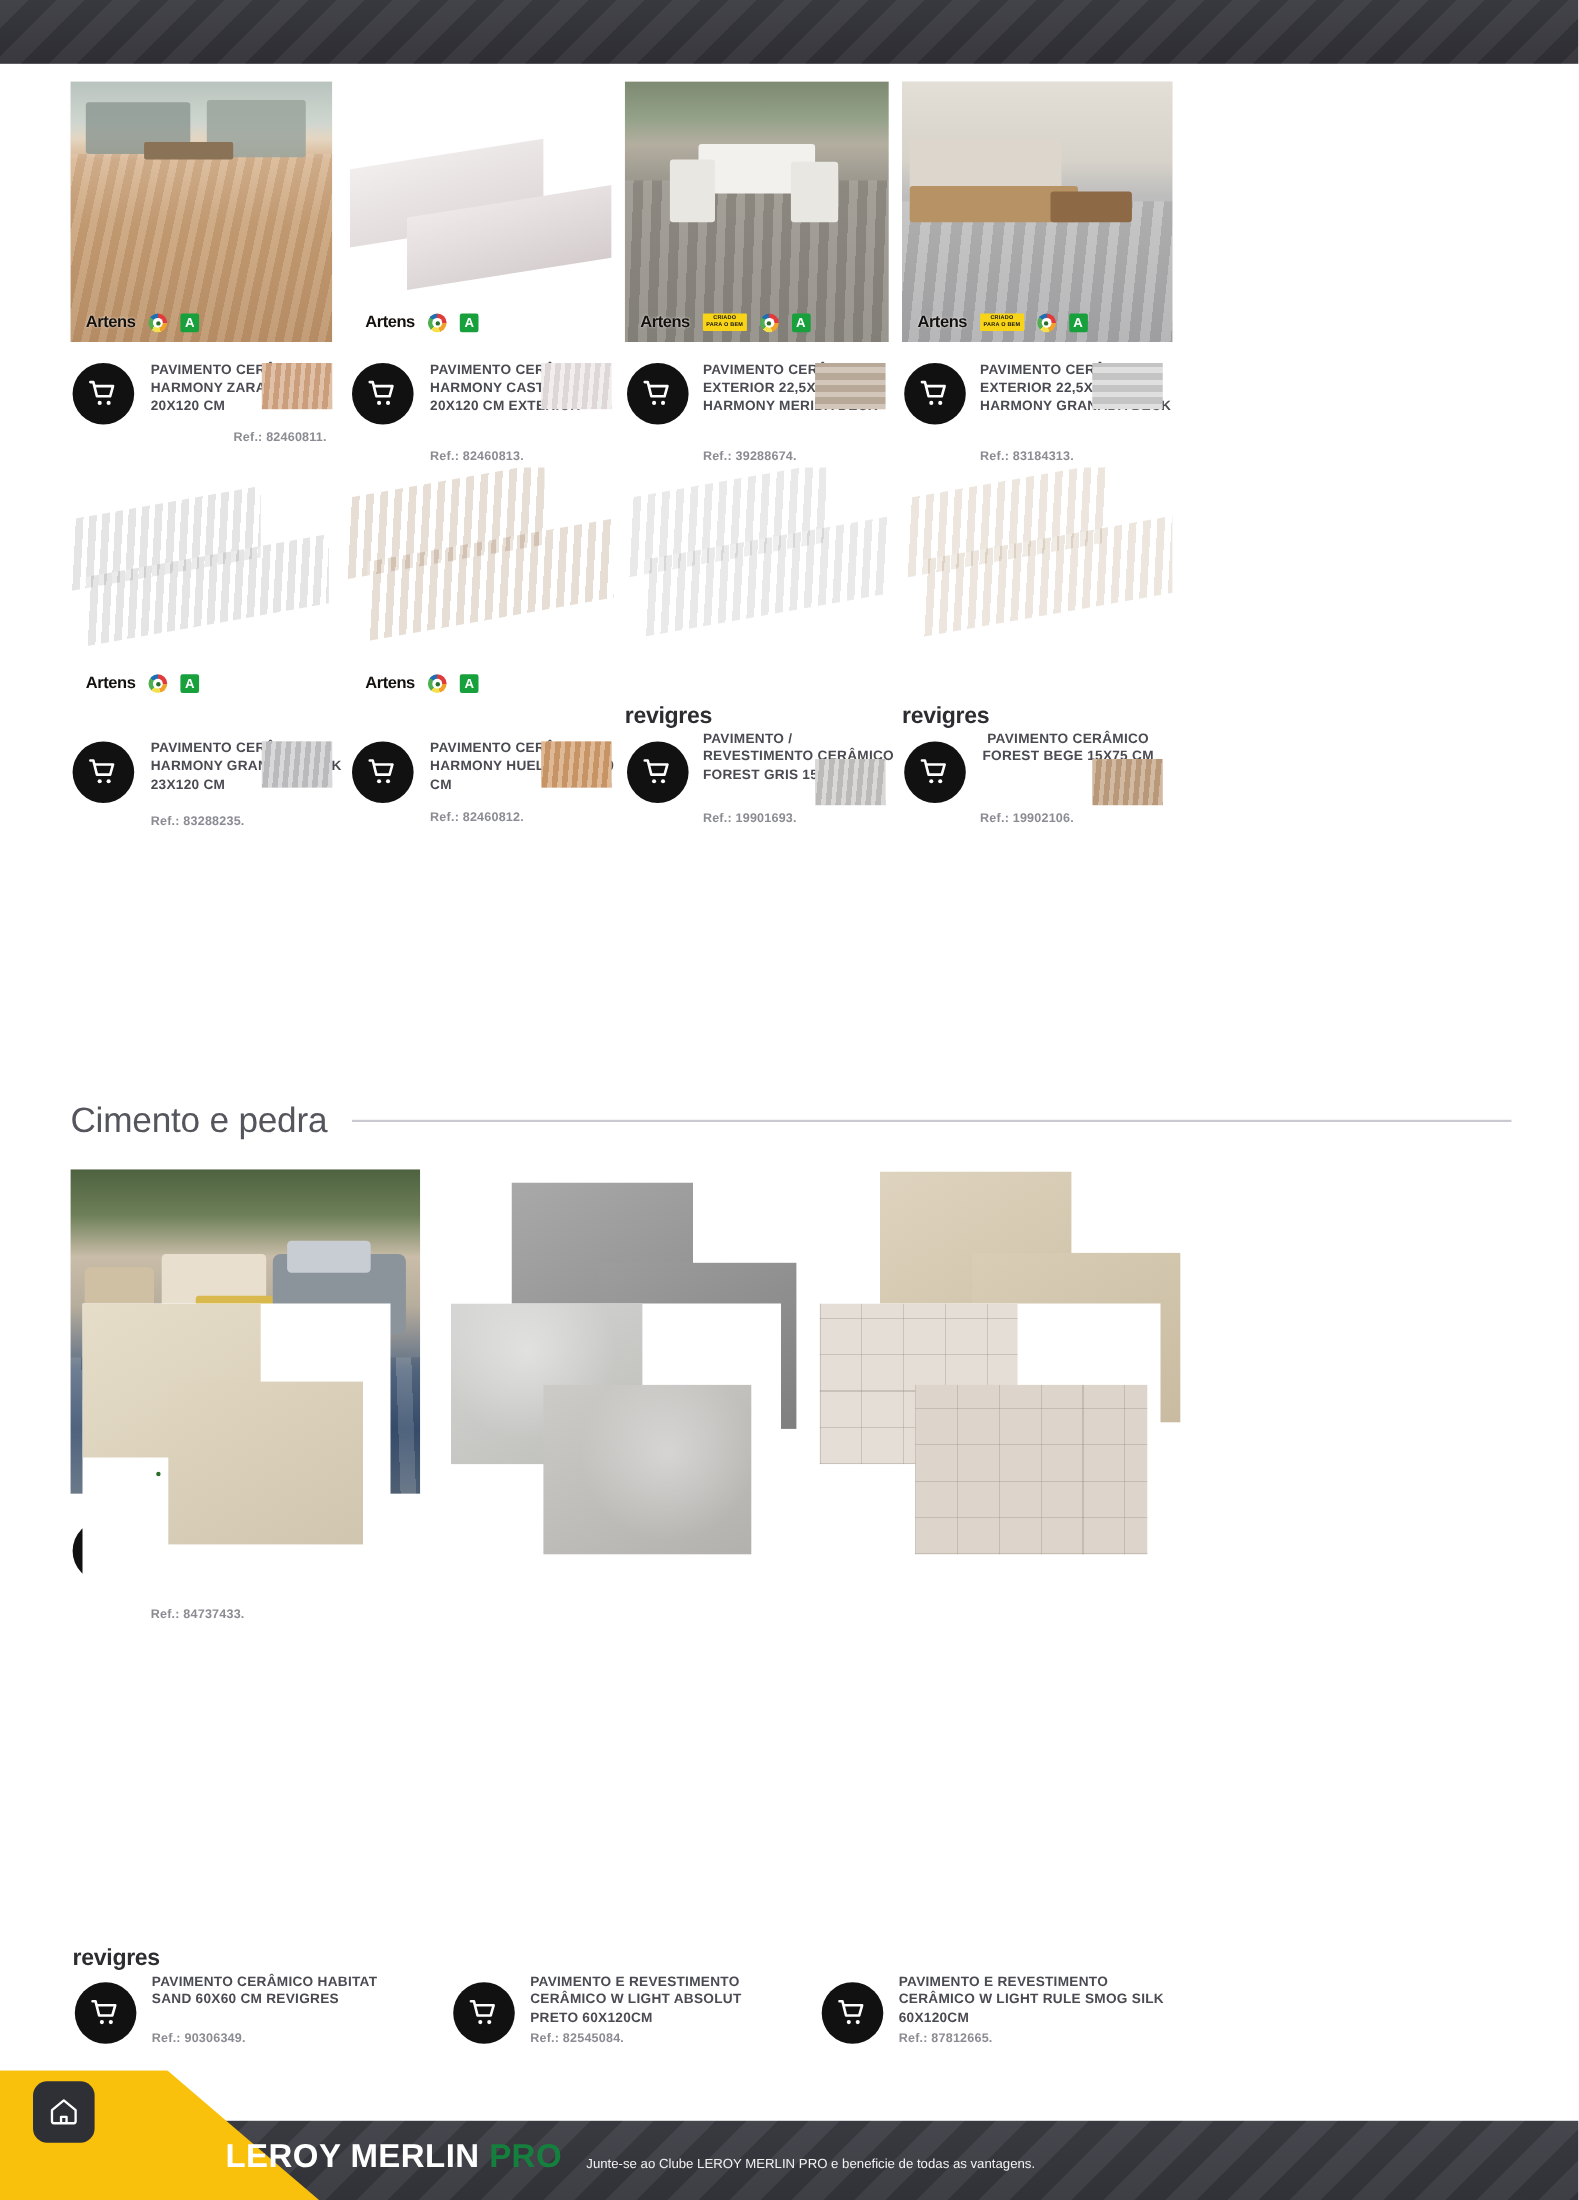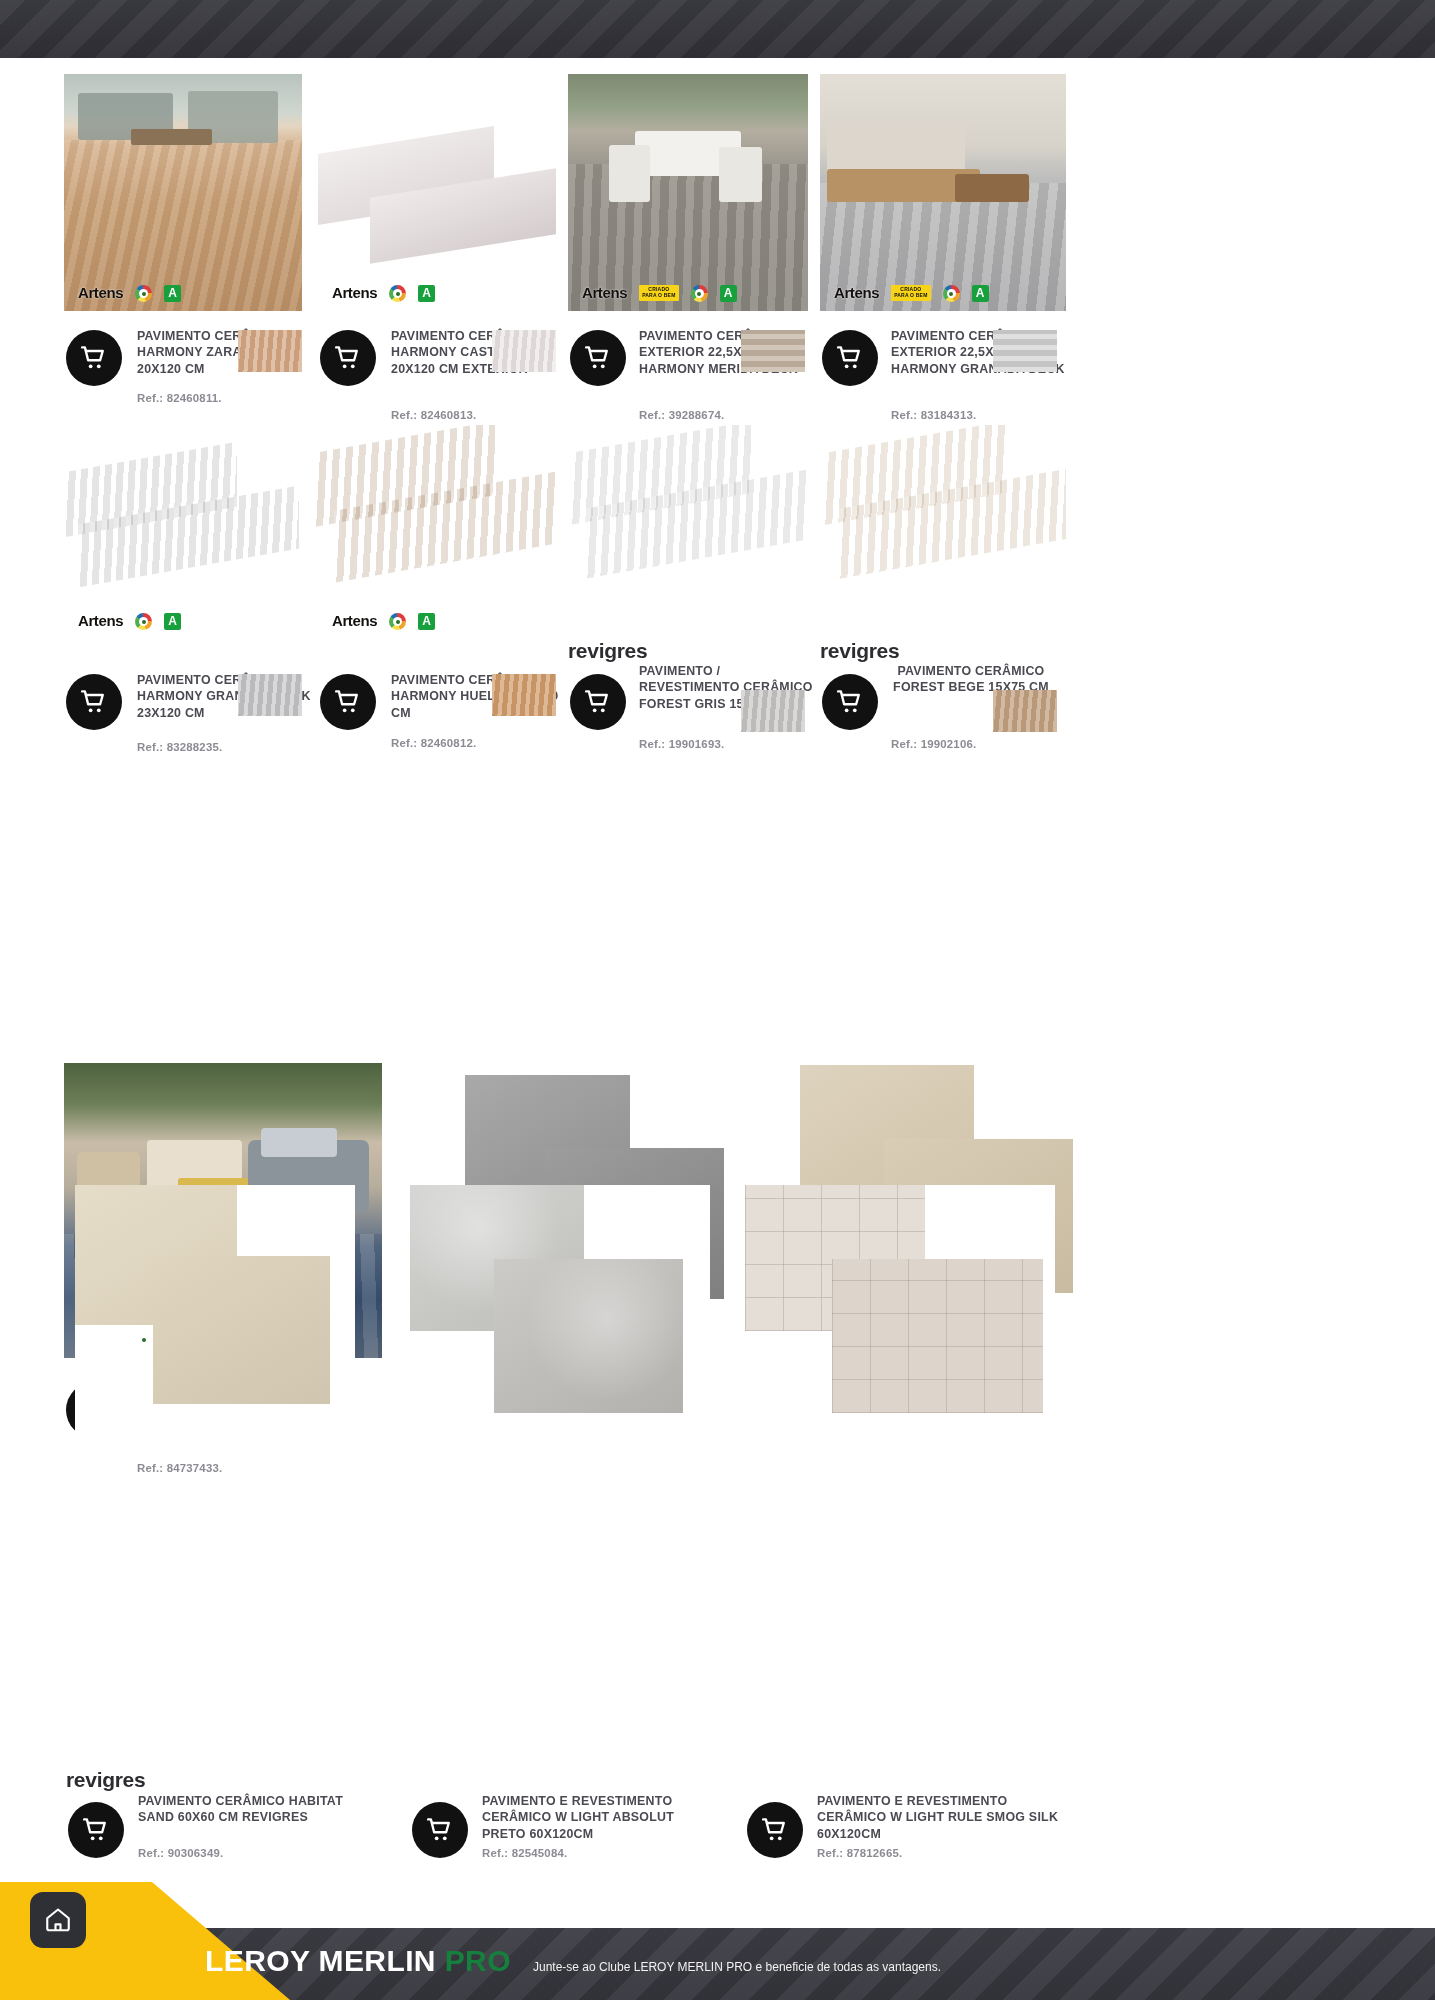--- a/index.html
+++ b/index.html
@@ -150,21 +150,21 @@
       </div>
     </div>
     <div class="cart" style="left:66px; top:330px;">
       <svg viewBox="0 0 24 24" fill="none" stroke="#fff" stroke-width="1.9">
         <path d="M2.5 3.5h2.2l2.6 10.3h9.6l2.1-7.4H6.2" stroke-linecap="round" stroke-linejoin="round"></path>
         <circle cx="9.3" cy="18.6" r="1.5" fill="#fff" stroke="none"></circle>
         <circle cx="15.8" cy="18.6" r="1.5" fill="#fff" stroke="none"></circle>
       </svg>
     </div>
     <div class="ptxt" style="left:137px; top:328px; width:150px;">PAVIMENTO CERÂMICO HARMONY ZARAGOZA 20X120 CM</div>
-    <div class="ptxt" style="left:137px; top:390px; width:160px;">
+    <div class="ptxt" style="left:137px; top:390px; width:160px;text-align:right;">
         <span class="pref">Ref.: 82460811.</span>
       </div>
     <div class="swatch-img" style="left:238px; top:330px; width:64px; height:42px; background:#d6ab8a;
       background-image: repeating-linear-gradient(95deg, rgba(255,255,255,.25) 0 4px, rgba(150,100,60,.18) 4px 9px);"></div>
   </div>
 
   <div class="prod">
     <div class="photo" style="left:318px; top:74px; width:238px; height:237px; background:#fff;">
       <div style="position:absolute;left:0;top:28%;width:74%;height:30%;background:linear-gradient(170deg,#f2eeee,#ddd6d6);transform:skewY(-9deg);"></div>
       <div style="position:absolute;left:22%;top:46%;width:78%;height:28%;background:linear-gradient(170deg,#efeaea,#d5cdcd);transform:skewY(-9deg);"></div>
@@ -340,20 +340,24 @@
       </svg>
     </div>
     <div class="ptxt" style="left:891px; top:663px; width:160px;text-align:center;">PAVIMENTO CERÂMICO FOREST BEGE 15X75 CM</div>
     <div class="ptxt" style="left:891px; top:736px; width:160px;">
         <span class="pref">Ref.: 19902106.</span>
       </div>
     <div class="swatch-img" style="left:993px; top:690px; width:64px; height:42px; background:#c3a383;
       background-image: repeating-linear-gradient(95deg, rgba(255,255,255,.25) 0 4px, rgba(140,110,80,.2) 4px 9px);"></div>
   </div>
 
+  <div class="sect-head" style="left:64px; top:1000px;">
+    <span class="txt">Cimento e pedra</span>
+    <span class="rule"></span>
+  </div>
 
   <div class="prod">
     <div class="photo" style="left:64px; top:1063px; width:318px; height:295px;">
       <div class="scene" style="background:linear-gradient(180deg,#4e6240 0%,#6d7f58 14%,#c9bda9 27%,#b7ad9c 42%,#5d6f86 62%,#3c5270 80%,#5a6a7c 100%);"></div>
       <div class="scene" style="top:58%; background:repeating-linear-gradient(88deg, rgba(255,255,255,.10) 0 14px, rgba(20,40,70,.16) 14px 30px);"></div>
       <div style="position:absolute;left:4%;top:30%;width:20%;height:24%;background:#cfc0a4;border-radius:5px;"></div>
       <div style="position:absolute;left:26%;top:26%;width:30%;height:19%;background:#e8dfce;border-radius:4px;"></div>
       <div style="position:absolute;left:36%;top:39%;width:22%;height:11%;background:#d9b84e;border-radius:3px;"></div>
       <div style="position:absolute;left:58%;top:26%;width:38%;height:25%;background:#8c949b;border-radius:7px;"></div>
       <div style="position:absolute;left:62%;top:22%;width:24%;height:10%;background:#c7cdd2;border-radius:4px;"></div>

